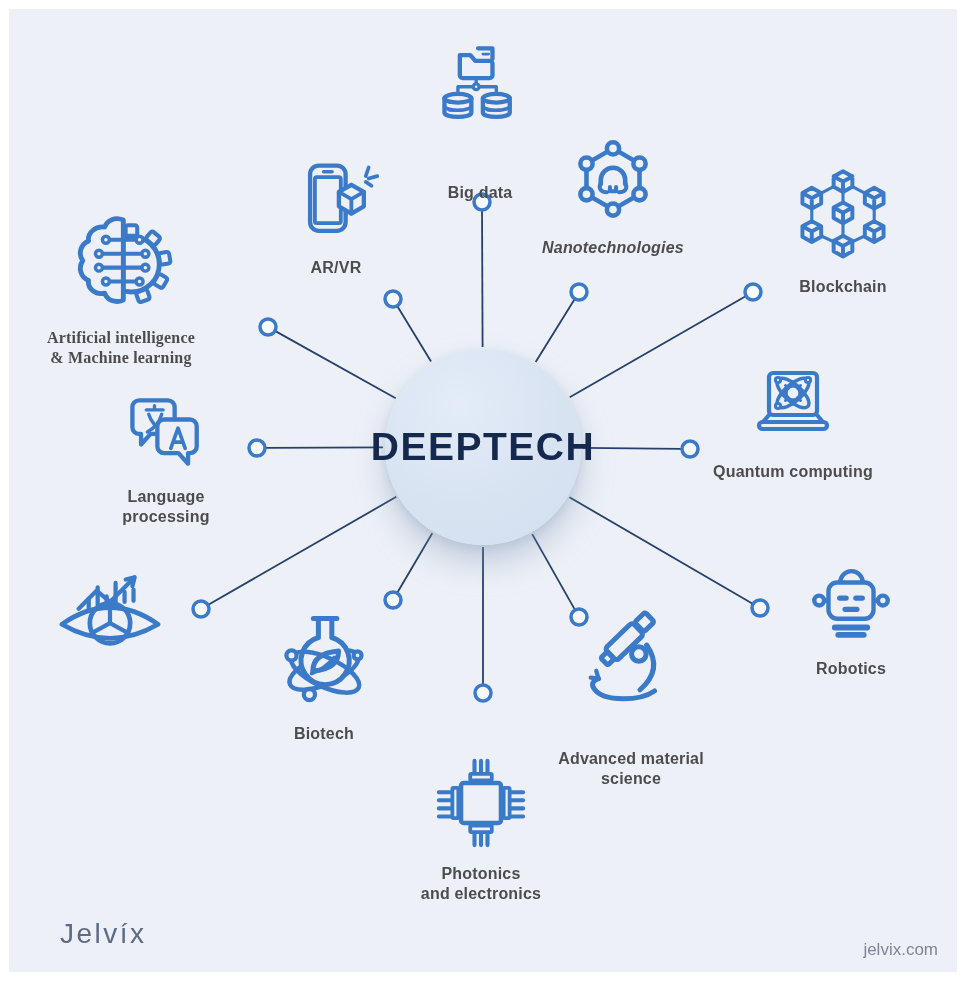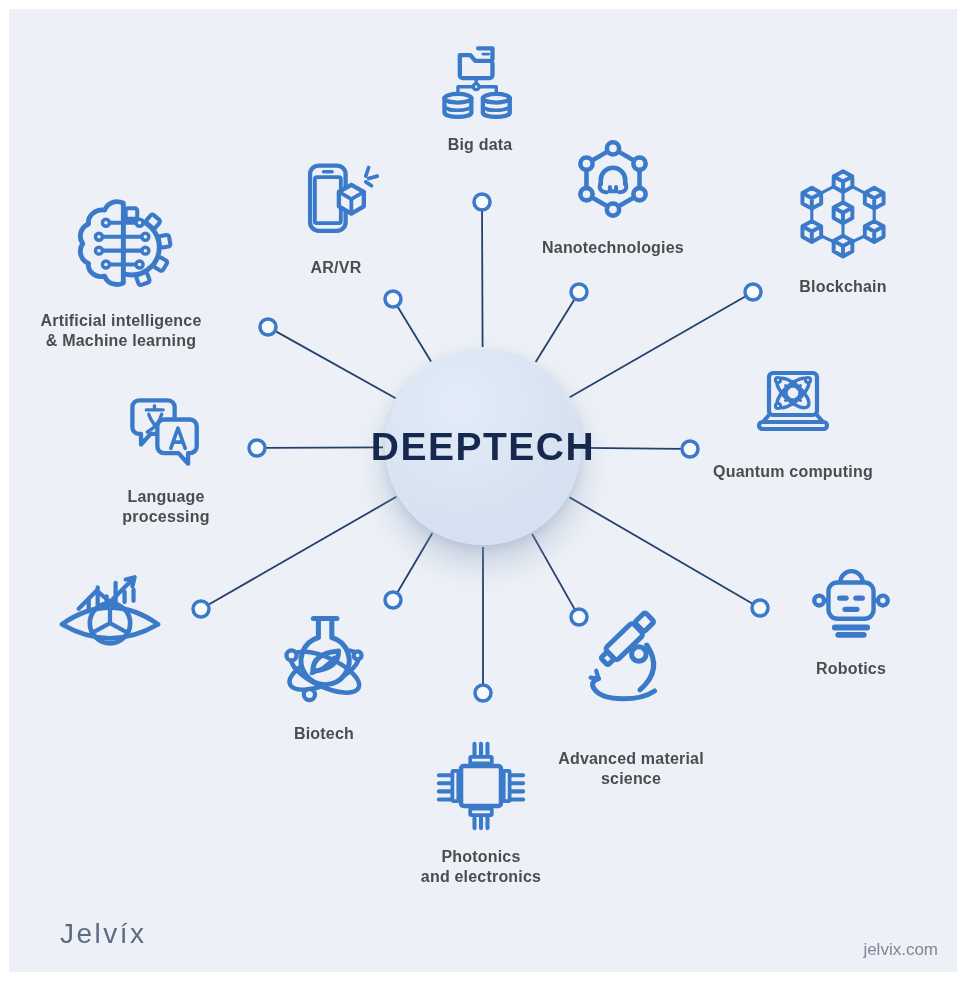--- a/index.html
+++ b/index.html
@@ -60,21 +60,21 @@
     <circle cx="257" cy="448" r="8" fill="var(--dotfill)" stroke="var(--blue)" stroke-width="3.5"></circle>
     <line x1="395.6802297985088" y1="398.2633840735863" x2="275.8587793181342" y2="331.38629543337726" stroke="var(--line)" stroke-width="1.8"></line>
     <circle cx="268" cy="327" r="8" fill="var(--dotfill)" stroke="var(--blue)" stroke-width="3.5"></circle>
   </svg>
 
 <div class="center-circle">
   <div class="center-title">DEEP</div>
   <div class="center-title">TECH</div>
 </div>
 
-<div class="node" style="left:480px;top:32px;">
+<div class="node" style="left:480px;top:32px;gap:48px;">
   <span class="icon">
     <svg width="96" height="96" viewBox="0 0 100 100" fill="none" stroke="currentColor" stroke-width="4.5" stroke-linecap="round" stroke-linejoin="round">
       <path d="M48,17 h15 v11"></path>
         <path class="sw3" d="M53,23 h6"></path>
       <path class="f" d="M29,24 h11 l5,6 h15 a3,3 0 0 1 3,3 v12 a3,3 0 0 1 -3,3 H32 a3,3 0 0 1 -3,-3 V24 z"></path>
       <path class="sw35" d="M46,50 v4"></path>
         <circle class="f sw35" cx="46" cy="57" r="3"></circle>
       <path class="sw35" d="M42.5,57 H27 v6 M49.5,57 H67 v6"></path>
       <ellipse class="f" cx="27" cy="69" rx="14" ry="4.5"></ellipse>
       <path d="M13,69 v15 a14,4.5 0 0 0 28,0 V69"></path>
@@ -96,21 +96,21 @@
       <path class="sw35" d="M37,17.5 h9"></path>
       <rect class="sw4" x="28" y="23" width="27" height="48" rx="2"></rect>
       <path class="f" d="M66,31 l13,7.5 v15 l-13,7.5 l-13,-7.5 v-15 z"></path>
       <path class="sw4" d="M53,38.5 l13,7.5 13,-7.5 M66,46 v15"></path>
       <path class="sw38" d="M84,13 l-3,9 M93,22 l-9,2.5 M87,32 l-6,-4"></path>
     </svg>
   </span>
   <div class="label">AR/VR</div>
 </div>
 
-<div class="node" style="left:613px;top:129px;">
+<div class="node" style="left:613px;top:129px;font-style:italic;">
   <span class="icon">
     <svg width="102" height="102" viewBox="0 0 100 100" fill="none" stroke="currentColor" stroke-width="4.5" stroke-linecap="round" stroke-linejoin="round">
       <path d="M50,19 L76,34 V64 L50,79 L24,64 V34 Z"></path>
       <circle class="f" cx="50" cy="19" r="6"></circle>
         <circle class="f" cx="76" cy="34" r="6"></circle>
       <circle class="f" cx="76" cy="64" r="6"></circle>
         <circle class="f" cx="50" cy="79" r="6"></circle>
       <circle class="f" cx="24" cy="64" r="6"></circle>
         <circle class="f" cx="24" cy="34" r="6"></circle>
       <path d="M38,54 v-4 a12,12 0 0 1 24,0 v4"></path>
@@ -129,21 +129,21 @@
       <path class="f" d="M80,21 l9,5 v10 l-9,5 l-9,-5 v-10 z M71,26 l9,5 9,-5 M80,31 v10"></path>
       <path class="f" d="M50,35 l9,5 v10 l-9,5 l-9,-5 v-10 z M41,40 l9,5 9,-5 M50,45 v10"></path>
       <path class="f" d="M20,53 l9,5 v10 l-9,5 l-9,-5 v-10 z M11,58 l9,5 9,-5 M20,63 v10"></path>
       <path class="f" d="M80,53 l9,5 v10 l-9,5 l-9,-5 v-10 z M71,58 l9,5 9,-5 M80,63 v10"></path>
       <path class="f" d="M50,67 l9,5 v10 l-9,5 l-9,-5 v-10 z M41,72 l9,5 9,-5 M50,77 v10"></path>
     </svg>
   </span>
   <div class="label">Blockchain</div>
 </div>
 
-<div class="node" style="left:121px;top:188px;">
+<div class="node" style="left:121px;top:205px;font-family:Liberation Serif, serif;">
   <span class="icon">
     <svg width="116" height="116" viewBox="0 0 100 100" fill="none" stroke="currentColor" stroke-width="4.2" stroke-linecap="round" stroke-linejoin="round">
       <circle cx="59" cy="51" r="24"></circle>
       <rect class="f sw35" x="54" y="17.5" width="10" height="9" rx="2"></rect>
       <rect class="f sw35" x="54" y="17.5" width="10" height="9" rx="2" transform="rotate(40 59 51)"></rect>
       <rect class="f sw35" x="54" y="17.5" width="10" height="9" rx="2" transform="rotate(80 59 51)"></rect>
       <rect class="f sw35" x="54" y="17.5" width="10" height="9" rx="2" transform="rotate(120 59 51)"></rect>
       <rect class="f sw35" x="54" y="17.5" width="10" height="9" rx="2" transform="rotate(160 59 51)"></rect>
       <rect class="f sw35" x="54" y="17.5" width="10" height="9" rx="2" transform="rotate(-40 59 51)"></rect>
       <path class="f" d="M52,13 c-7,-3 -14,0 -16,6 c-8,-1 -15,5 -14,12 c-7,3 -9,11 -5,17 c-4,6 -2,14 5,17 c-1,7 6,13 14,11 c2,6 9,9 16,6 z"></path>
@@ -247,21 +247,21 @@
       <path class="sw35" d="M39,61 q12,-4 20,-14"></path>
       <ellipse class="sw4" cx="51" cy="60" rx="33" ry="13" transform="rotate(25 51 60)"></ellipse>
       <circle class="f sw38" cx="21" cy="45" r="4.5"></circle>
       <circle class="f sw38" cx="37" cy="80" r="5"></circle>
       <circle class="f sw38" cx="80" cy="45" r="3.5"></circle>
     </svg>
   </span>
   <div class="label">Biotech</div>
 </div>
 
-<div class="node" style="left:481px;top:732px;">
+<div class="node" style="left:481px;top:749px;">
   <span class="icon">
     <svg width="108" height="108" viewBox="0 0 100 100" fill="none" stroke="currentColor" stroke-width="4.2" stroke-linecap="round" stroke-linejoin="round">
       <rect x="31.5" y="31.5" width="37" height="37" rx="2.5"></rect>
       <rect class="sw35" x="40" y="23" width="20" height="6" rx="1"></rect>
       <path class="sw38" d="M44,11 V21 M50,11 V21 M56,11 V21"></path>
       <rect class="sw35" x="40" y="71" width="20" height="6" rx="1"></rect>
       <path class="sw38" d="M44,79 V89 M50,79 V89 M56,79 V89"></path>
       <rect class="sw35" x="23.5" y="36" width="5.5" height="28" rx="1"></rect>
       <path class="sw38" d="M11,40 H23 M11,47.5 H23 M11,55 H23 M11,62.5 H23"></path>
       <rect class="sw35" x="71" y="36" width="5.5" height="28" rx="1"></rect>

